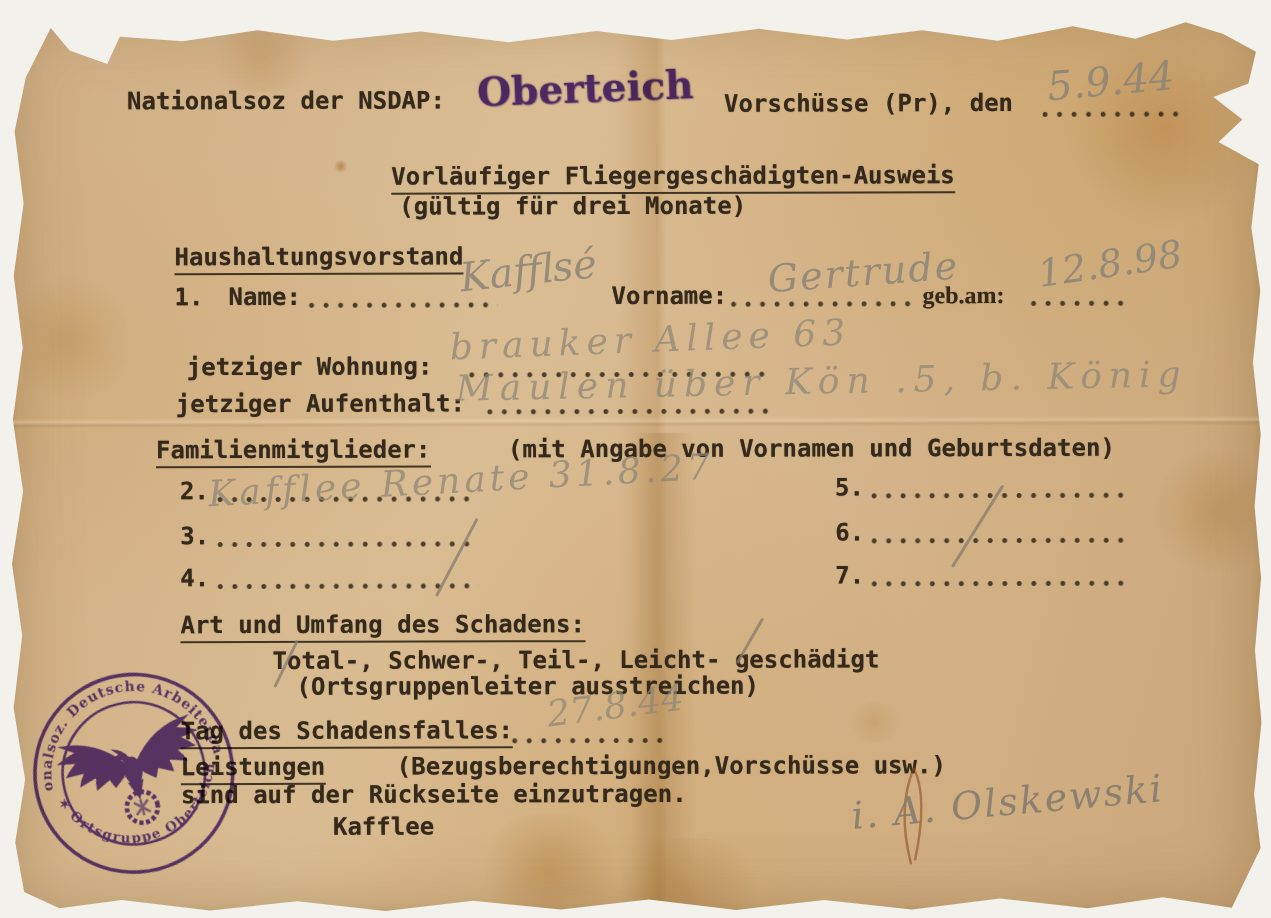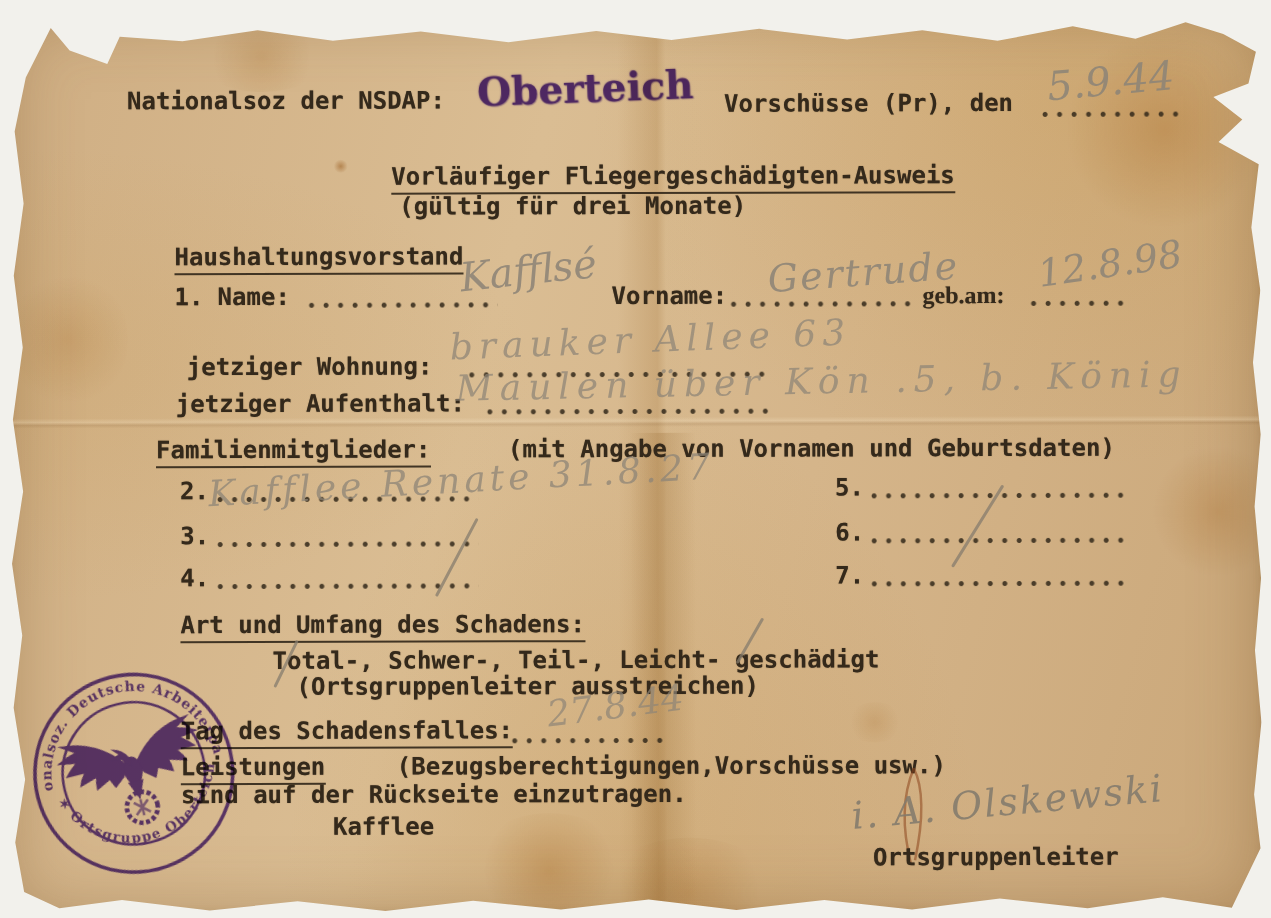--- a/index.html
+++ b/index.html
@@ -78,21 +78,21 @@
   <div class="stamp-word" style="left:470px;top:52px;font-size:39px;transform:rotate(-2deg);letter-spacing:0px;">Oberteich</div>
   <div class="typed" style="left:717px;top:78px;">Vorschüsse (Pr), den</div>
   <div class="dots" style="left:1034px;top:98px;width:142px;"></div>
   <div class="hand" style="left:1040px;top:46px;font-size:40px;transform:rotate(-5deg);">5.9.44</div>
 
   <div class="typed ul" style="left:384px;top:150px;">Vorläufiger Fliegergeschädigten-Ausweis</div>
   <div class="typed" style="left:392px;top:180px;">(gültig für drei Monate)</div>
 
   <div class="typed ul" style="left:167px;top:230px;">Haushaltungsvorstand</div>
   <div class="typed" style="left:167px;top:270px;">1.</div>
-  <div class="typed" style="left:210px;top:270px;text-align:center;">Name:</div>
+  <div class="typed" style="left:221px;top:270px;text-align:center;">Name:</div>
   <div class="dots" style="left:300px;top:287px;width:190px;"></div>
   <div class="hand" style="left:452px;top:234px;font-size:40px;transform:rotate(-6deg);">Kafflsé</div>
   <div class="typed" style="left:604px;top:270px;">Vorname:</div>
   <div class="dots" style="left:722px;top:287px;width:182px;"></div>
   <div class="hand" style="left:760px;top:238px;font-size:38px;transform:rotate(-4deg);letter-spacing:2px;">Gertrude</div>
   <div class="typed" style="left:915px;top:270px;font-family:Liberation Serif, serif;">geb.am:</div>
   <div class="dots" style="left:1022px;top:287px;width:102px;"></div>
   <div class="hand" style="left:1030px;top:230px;font-size:38px;transform:rotate(-8deg);">12.8.98</div>
 
   <div class="typed" style="left:179px;top:340px;">jetziger Wohnung:</div>
@@ -162,15 +162,14 @@
       <path d="M93,108 h14 l-7,17 z"></path>
       <circle cx="100" cy="134" r="15" fill="none" stroke-width="4.5" stroke-dasharray="4 2.5"></circle>
       <path d="M93,128 l14,12 M107,128 l-14,12 M100,126 v16" fill="none" stroke-width="2.5" opacity=".7"></path>
     </g>
   </svg>
 
   <svg class="mark-svg" style="left:880px;top:752px;" width="50" height="105" viewBox="0 0 50 105">
     <path d="M25,4 C14,30 12,60 22,100 M25,4 C36,26 34,58 26,96" fill="none" stroke="rgba(140,70,30,.55)" stroke-width="2.5"></path>
   </svg>
   <div class="hand" style="left:842px;top:768px;font-size:38px;letter-spacing:2px;transform:rotate(-5deg);color:#837b6d;">i. A. Olskewski</div>
-  <div class="typed" style="left:864px;top:832px;">Ortsgruppenleiter</div>
 
 </div>
 
 </body></html>

